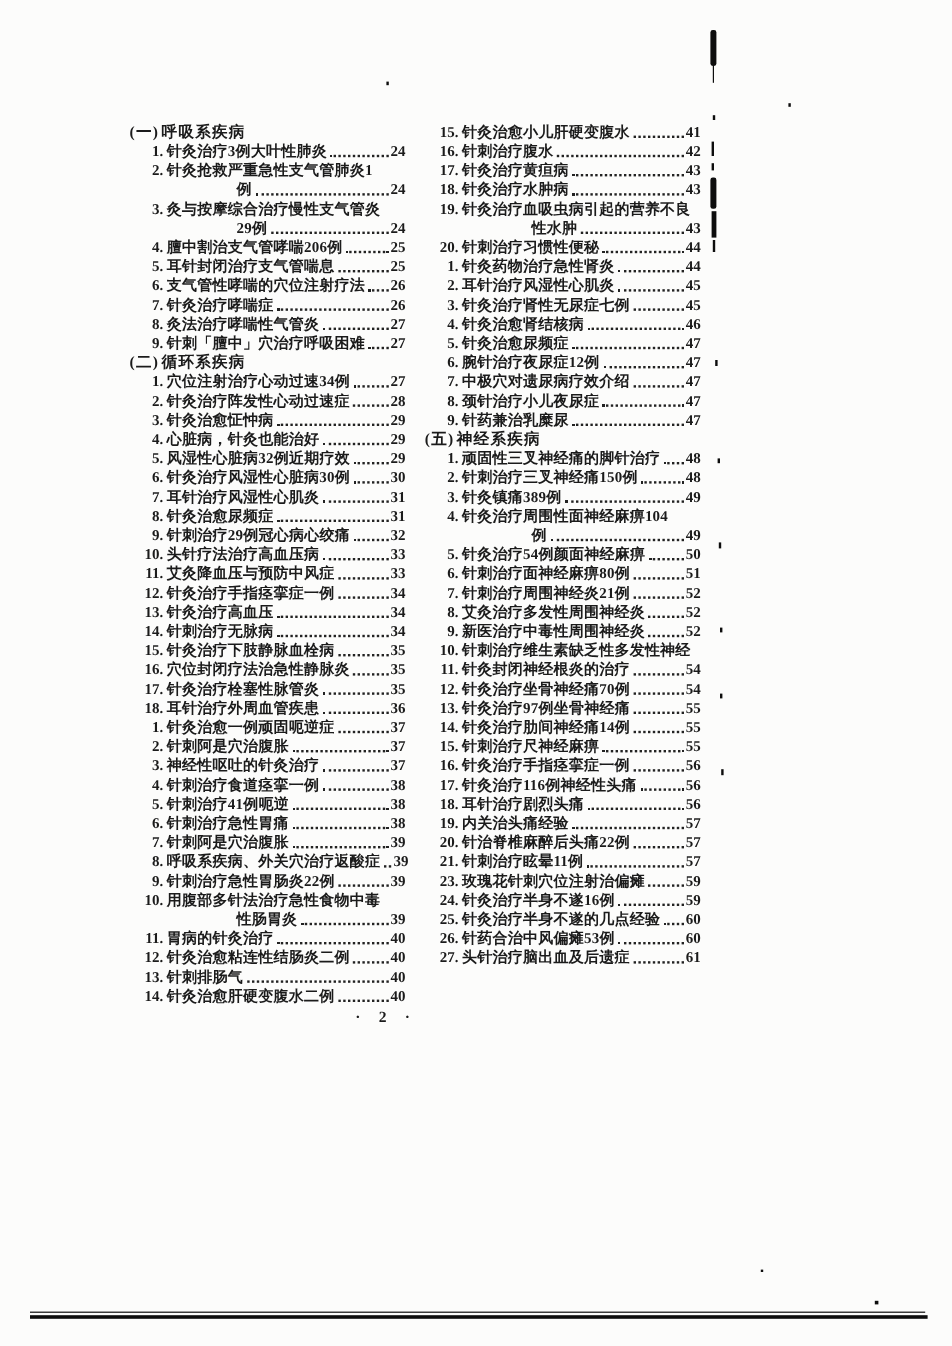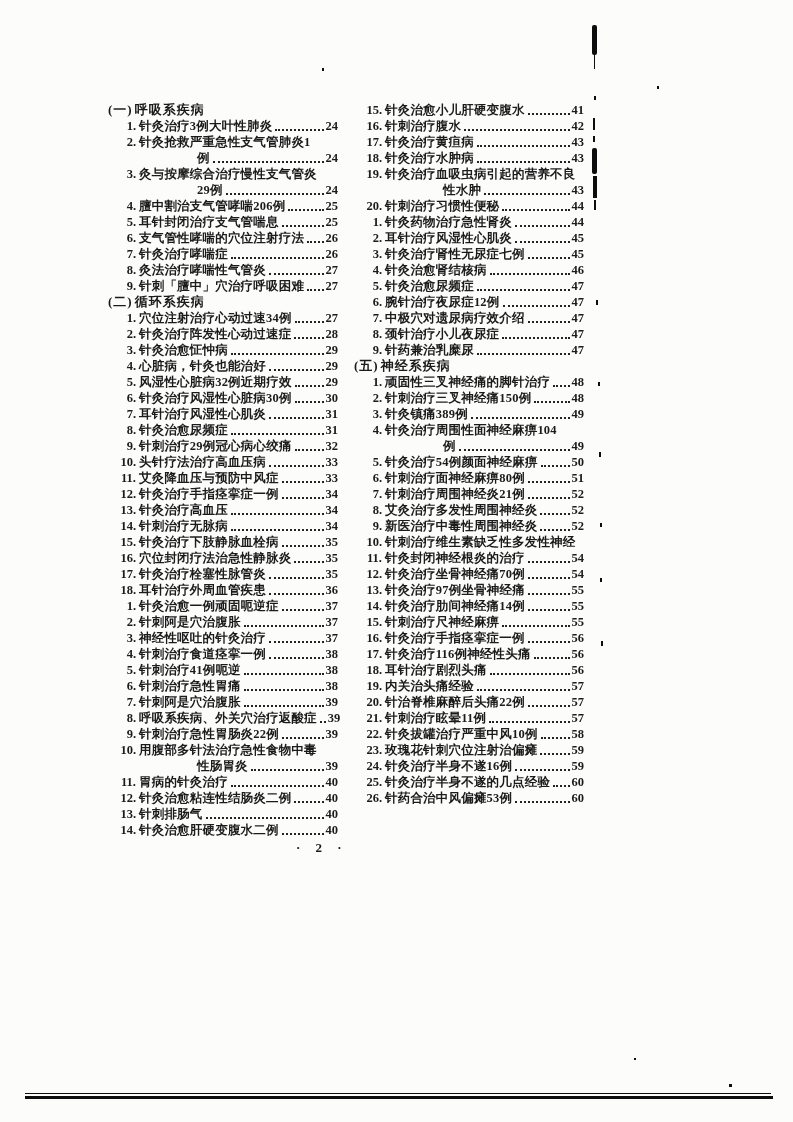--- a/index.html
+++ b/index.html
@@ -705,28 +705,20 @@
         <div class="item">
           <div class="row">
             <span class="num">21.</span>
             <span class="txt">针刺治疗眩晕11例</span>
             <span class="leader"></span>
             <span class="pg">57</span>
           </div>
         </div>
         <div class="item">
           <div class="row">
-            <span class="num">22.</span>
-            <span class="txt">针灸拔罐治疗严重中风10例</span>
-            <span class="leader"></span>
-            <span class="pg">58</span>
-          </div>
-        </div>
-        <div class="item">
-          <div class="row">
             <span class="num">23.</span>
             <span class="txt">玫瑰花针刺穴位注射治偏瘫</span>
             <span class="leader"></span>
             <span class="pg">59</span>
           </div>
         </div>
         <div class="item">
           <div class="row">
             <span class="num">24.</span>
             <span class="txt">针灸治疗半身不遂16例</span>
@@ -741,20 +733,28 @@
             <span class="leader"></span>
             <span class="pg">60</span>
           </div>
         </div>
         <div class="item">
           <div class="row">
             <span class="num">26.</span>
             <span class="txt">针药合治中风偏瘫53例</span>
             <span class="leader"></span>
             <span class="pg">60</span>
+          </div>
+        </div>
+        <div class="item">
+          <div class="row">
+            <span class="num">27.</span>
+            <span class="txt">头针治疗脑出血及后遗症</span>
+            <span class="leader"></span>
+            <span class="pg">61</span>
           </div>
         </div>
       </div>
   </div>
 
   <div class="footer">· 2 ·</div>
 
   <div class="artifact a-blob1"></div>
   <div class="artifact a-line1"></div>
   <div class="artifact a-dot1"></div>

